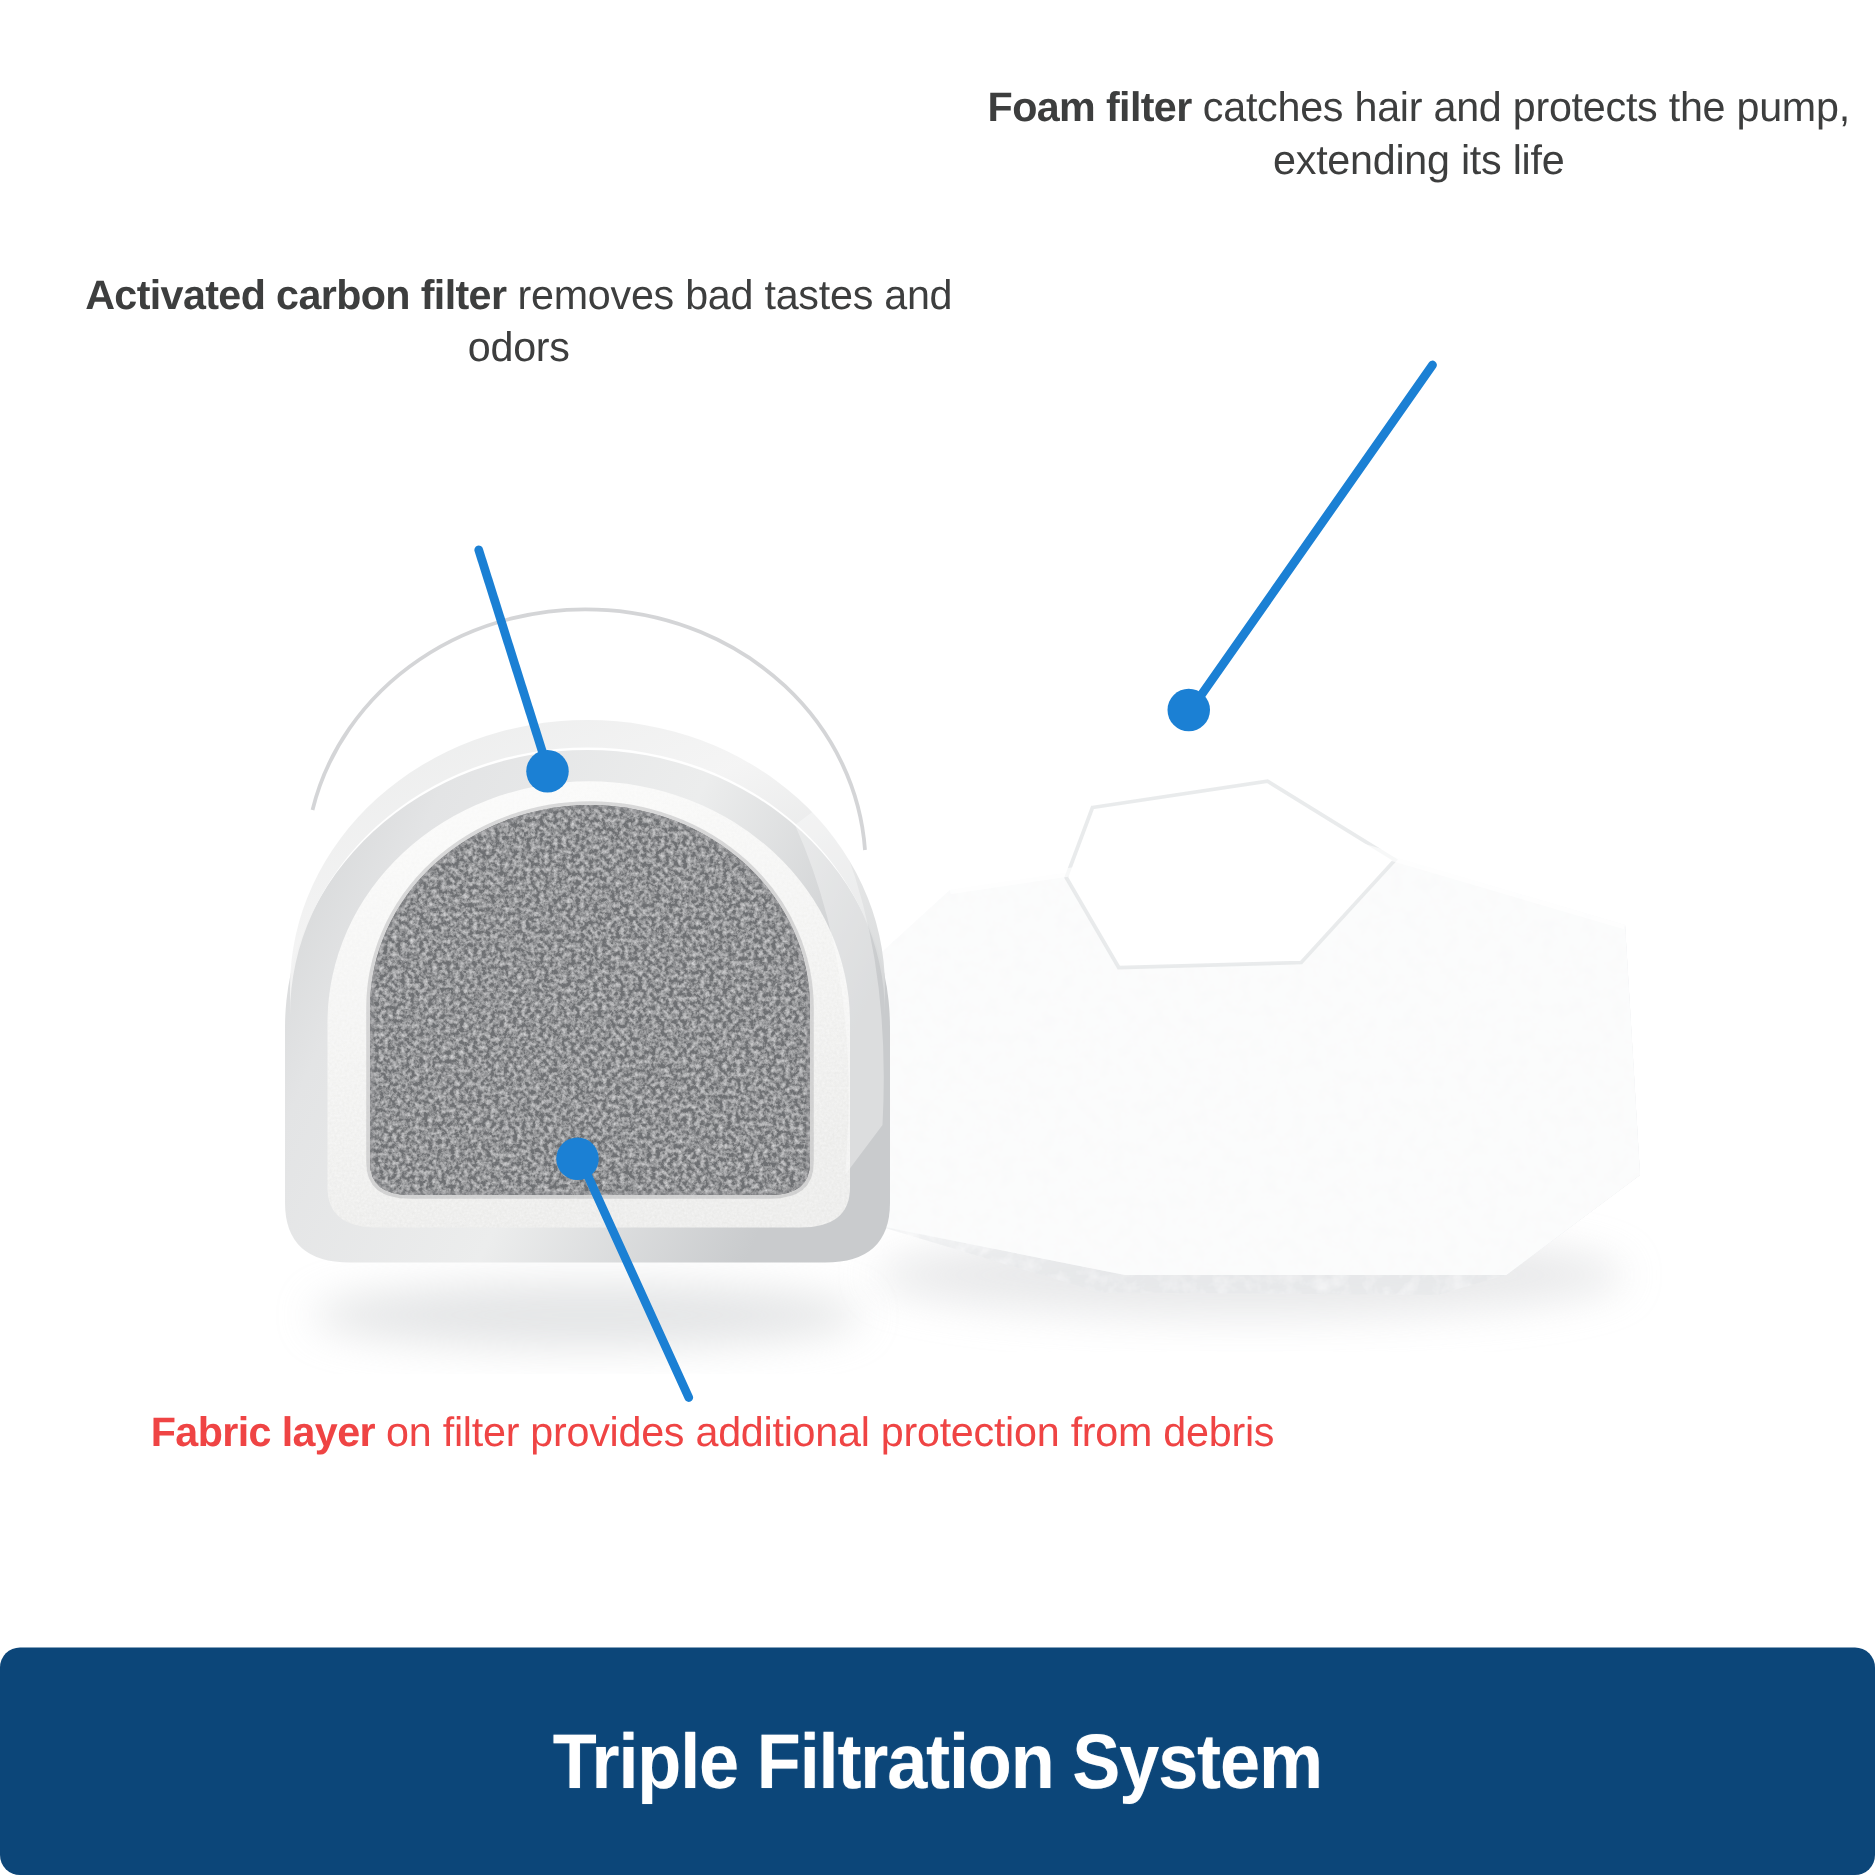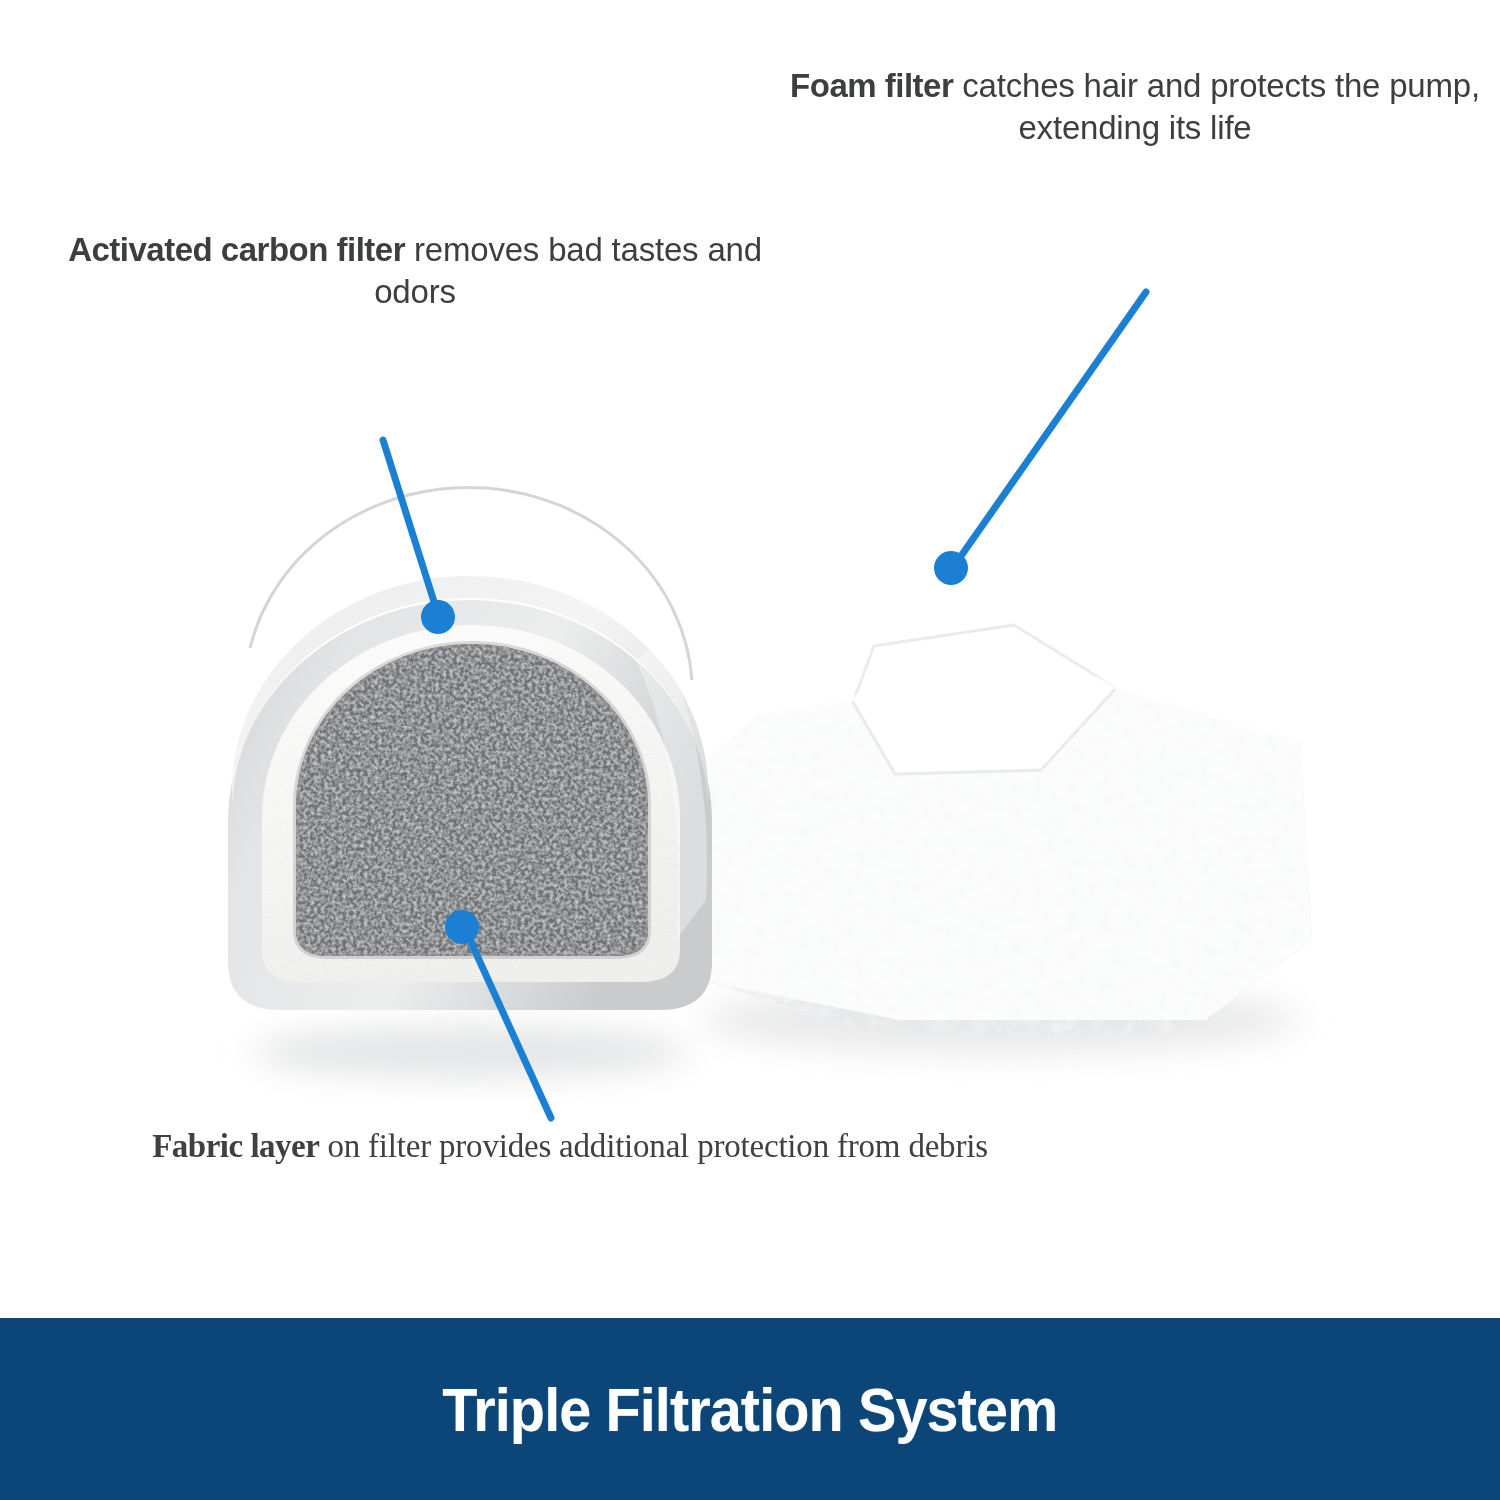--- a/index.html
+++ b/index.html
@@ -18,29 +18,29 @@
     position:absolute;
     color:#3d3e3e;
     font-size:33px;
     line-height:1.28;
     letter-spacing:-0.2px;
     text-align:center;
     font-weight:400;
   }
   .callout b{font-weight:700;letter-spacing:-0.5px;}
 
-  #callout-carbon{ left:55px;  top:215px;  width:720px;margin-top:14px; }
+  #callout-carbon{ left:55px;  top:215px;  width:720px; }
   #callout-foam  { left:790px; top:65px;   width:690px; }
   #callout-fabric{ left:105px; top:1125px; width:930px; }
 
   
   #banner{
     position:absolute;left:0;top:1318px;width:1500px;height:182px;
     background:#0c4679;
-    display:flex;align-items:center;justify-content:center;
+    display:flex;align-items:center;justify-content:center;border-radius:16px;
   }
   #banner-title{
     color:#ffffff;
     font-size:62px;
     font-weight:700;
     letter-spacing:-1px;
     transform:scaleX(0.93);
     transform-origin:center;
     text-shadow:0 0 1px rgba(255,255,255,.35);
     white-space:nowrap;
@@ -247,21 +247,21 @@
   </div>
 
   <div class="callout" id="callout-carbon" style="color: rgb(61, 62, 62);">
     <b>Activated carbon filter</b><span> removes bad tastes and odors</span>
   </div>
 
   <div class="callout" id="callout-foam" style="color: rgb(61, 62, 62);">
     <b>Foam filter</b><span> catches hair and protects the pump, extending its life</span>
   </div>
 
-  <div class="callout" id="callout-fabric" style="color: #404040; font-family: Liberation Serif, serif;">
+  <div class="callout" id="callout-fabric" style="color: #ef4444;">
     <b>Fabric layer</b><span> on filter provides additional protection from debris</span>
   </div>
 
   <svg id="leaders" viewBox="0 0 1500 1500">
     <g>
       <line id="ln0" stroke="#1b80d4" stroke-width="7" stroke-linecap="round" x1="383" y1="440" x2="436" y2="608"></line>
       <circle id="dt0" r="17" fill="#1b80d4" cx="438" cy="617"></circle>
     </g>
     <g>
       <line id="ln1" stroke="#1b80d4" stroke-width="7" stroke-linecap="round" x1="1146" y1="292" x2="961" y2="556"></line>

